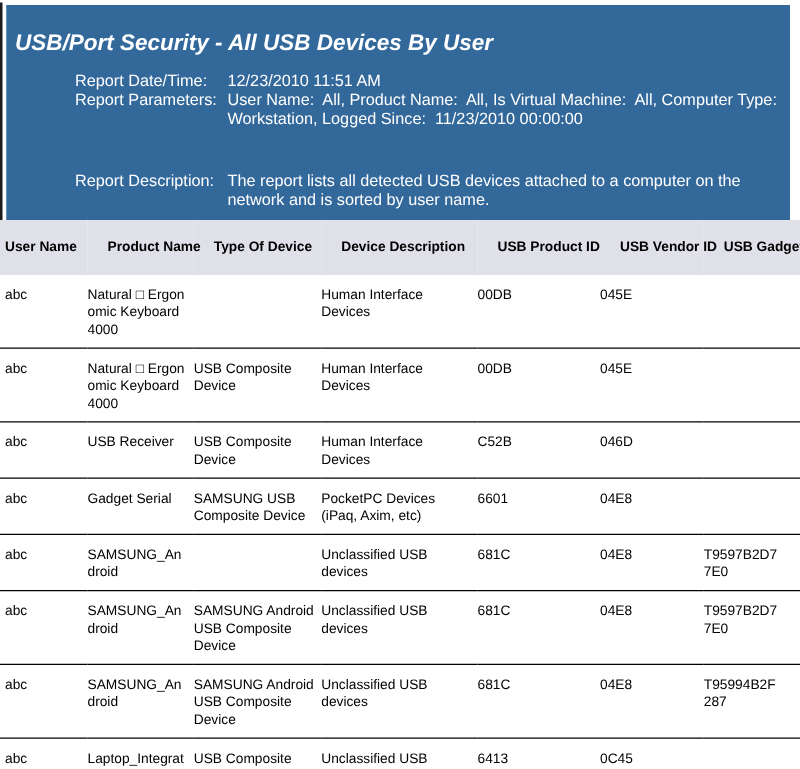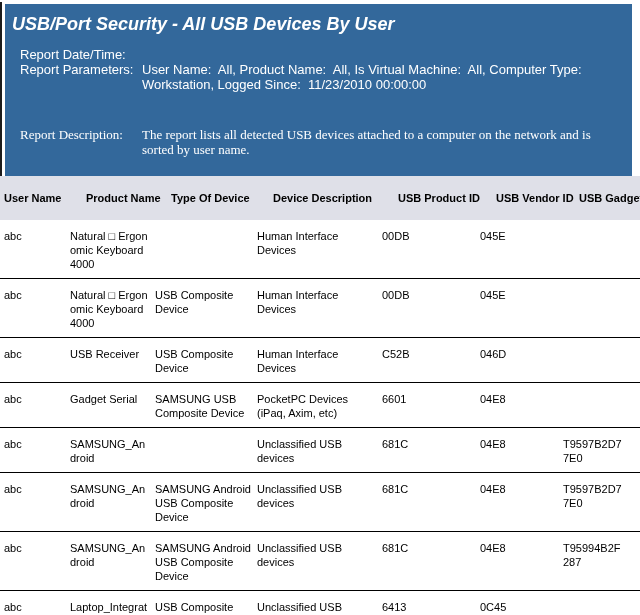--- a/index.html
+++ b/index.html
@@ -27,29 +27,29 @@
     position: absolute; left: 5px; top: 4px;
     width: 627px; height: 172px;
     background: var(--panel-blue);
     color: #ffffff;
     overflow: hidden;
   }
   .report-title {
     font-size: 18px;
     font-weight: bold;
     font-style: italic;
-    padding: 10px 0 0 7px;
+    padding: 20px 0 0 7px;
     letter-spacing: 0px;
     white-space: nowrap;
   }
   .meta { margin: 12px 0 0 15px; font-size: 13px; line-height: 15px; }
-  .field { display: flex; }
+  .field { display: flex; margin-left: 40px; }
   .field .label { width: 122px; flex: 0 0 122px; }
   .field .value { width: 470px; white-space: pre-wrap; }
-  .field.desc { margin-top: 35px; font-family: Liberation Serif, serif; }
+  .field.desc { margin-top: 35px; }
 
   table {
     position: absolute; left: 0; top: 176px;
     width: 640px;
     border-collapse: collapse;
     table-layout: fixed;
   }
   col.col-0 { width: 70px; }
   col.col-1 { width: 85px; }
   col.col-2 { width: 102px; }
@@ -91,20 +91,21 @@
 <div class="page">
 
   <div class="edge-line"></div>
 
   <div class="header-panel">
     <div class="report-title">USB/Port Security - All USB Devices By User</div>
 
     <div class="meta">
       <div class="field date">
         <span class="label">Report Date/Time:</span>
+        <span class="value">12/23/2010 11:51 AM</span>
       </div>
       <div class="field params">
         <span class="label">Report Parameters:</span>
         <span class="value">User Name:  All, Product Name:  All, Is Virtual Machine:  All, Computer Type:  Workstation, Logged Since:  11/23/2010 00:00:00</span>
       </div>
       <div class="field desc">
         <span class="label">Report Description:</span>
         <span class="value">The report lists all detected USB devices attached to a computer on the network and is sorted by user name.</span>
       </div>
     </div>

